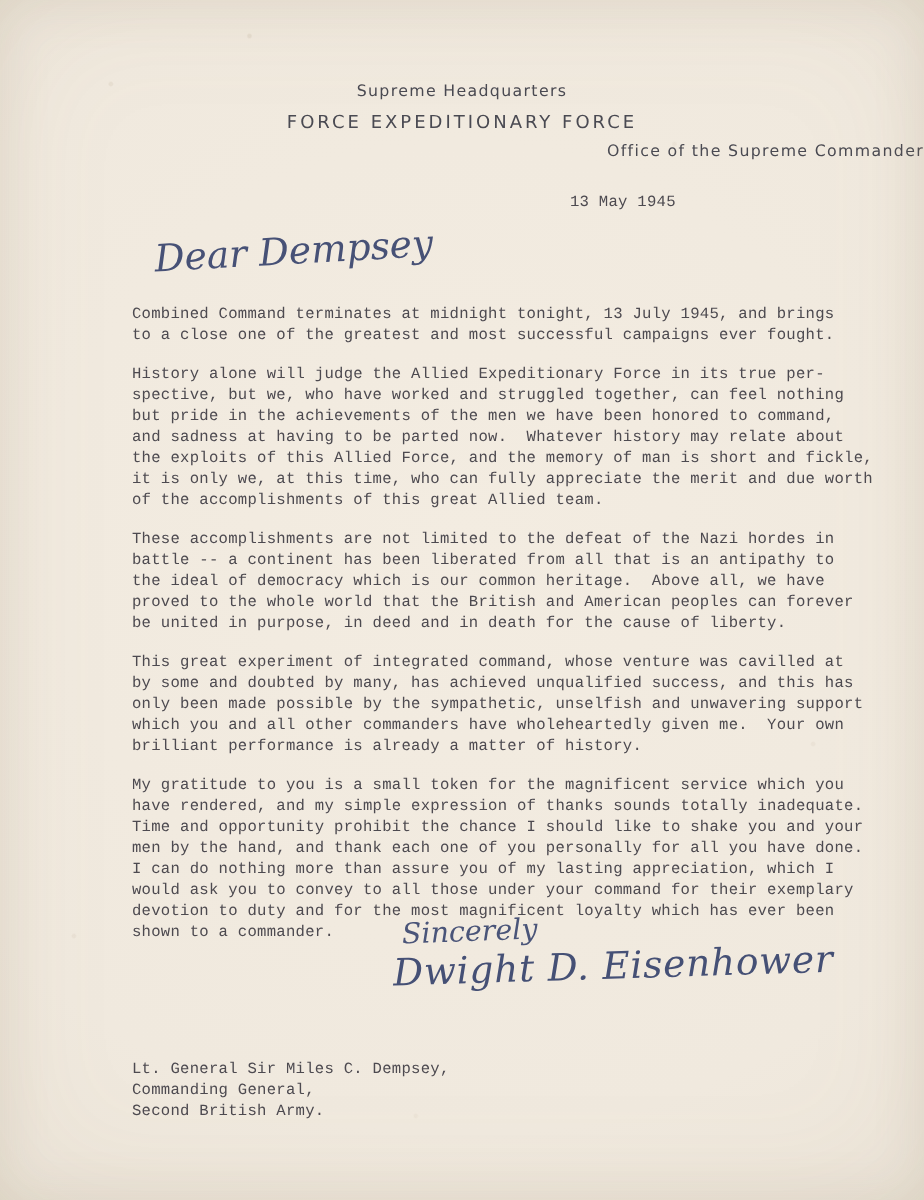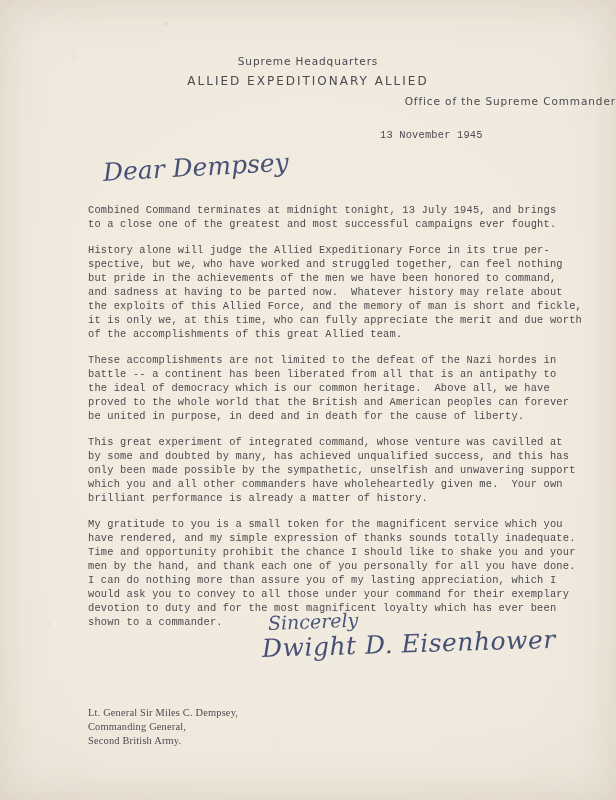--- a/index.html
+++ b/index.html
@@ -130,37 +130,36 @@
     transform: rotate(-1.8deg);
     transform-origin: left center;
     opacity: 0.93;
     letter-spacing: 0.5px;
   }
 
   .addressee {
     position: absolute;
     top: 706px;
     left: 88px;
-    font-family: Liberation Serif, serif;
   }
 </style>
 </head>
 <body>
 
 <div id="page">
 
   <div class="paper-grain"></div>
 
   <div class="letterhead">
     <div class="lh-line1">Supreme Headquarters</div>
-    <div class="lh-line2">ALLIED  EXPEDITIONARY  ALLIED</div>
+    <div class="lh-line2">FORCE  EXPEDITIONARY  FORCE</div>
     <div class="lh-line3">Office of the Supreme Commander</div>
   </div>
 
-  <div class="typed datestamp">13 November 1945</div>
+  <div class="typed datestamp">13 May 1945</div>
 
   <div class="ink salutation">Dear Dempsey</div>
 
   <div class="body-block">
     <p class="typed para">Combined Command terminates at midnight tonight, 13 July 1945, and brings
 to a close one of the greatest and most successful campaigns ever fought.</p>
     <p class="typed para">History alone will judge the Allied Expeditionary Force in its true per-
 spective, but we, who have worked and struggled together, can feel nothing
 but pride in the achievements of the men we have been honored to command,
 and sadness at having to be parted now.  Whatever history may relate about

